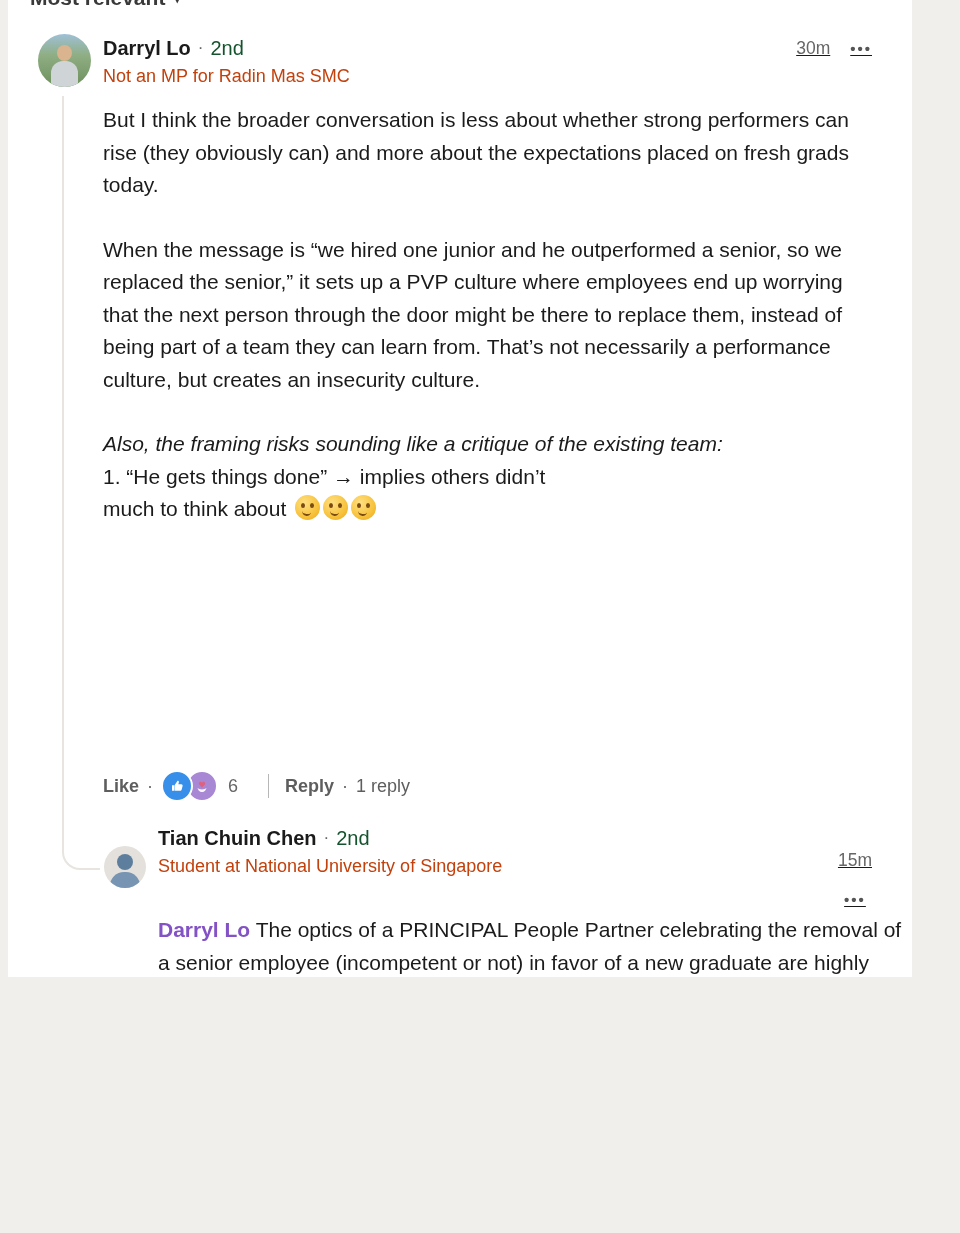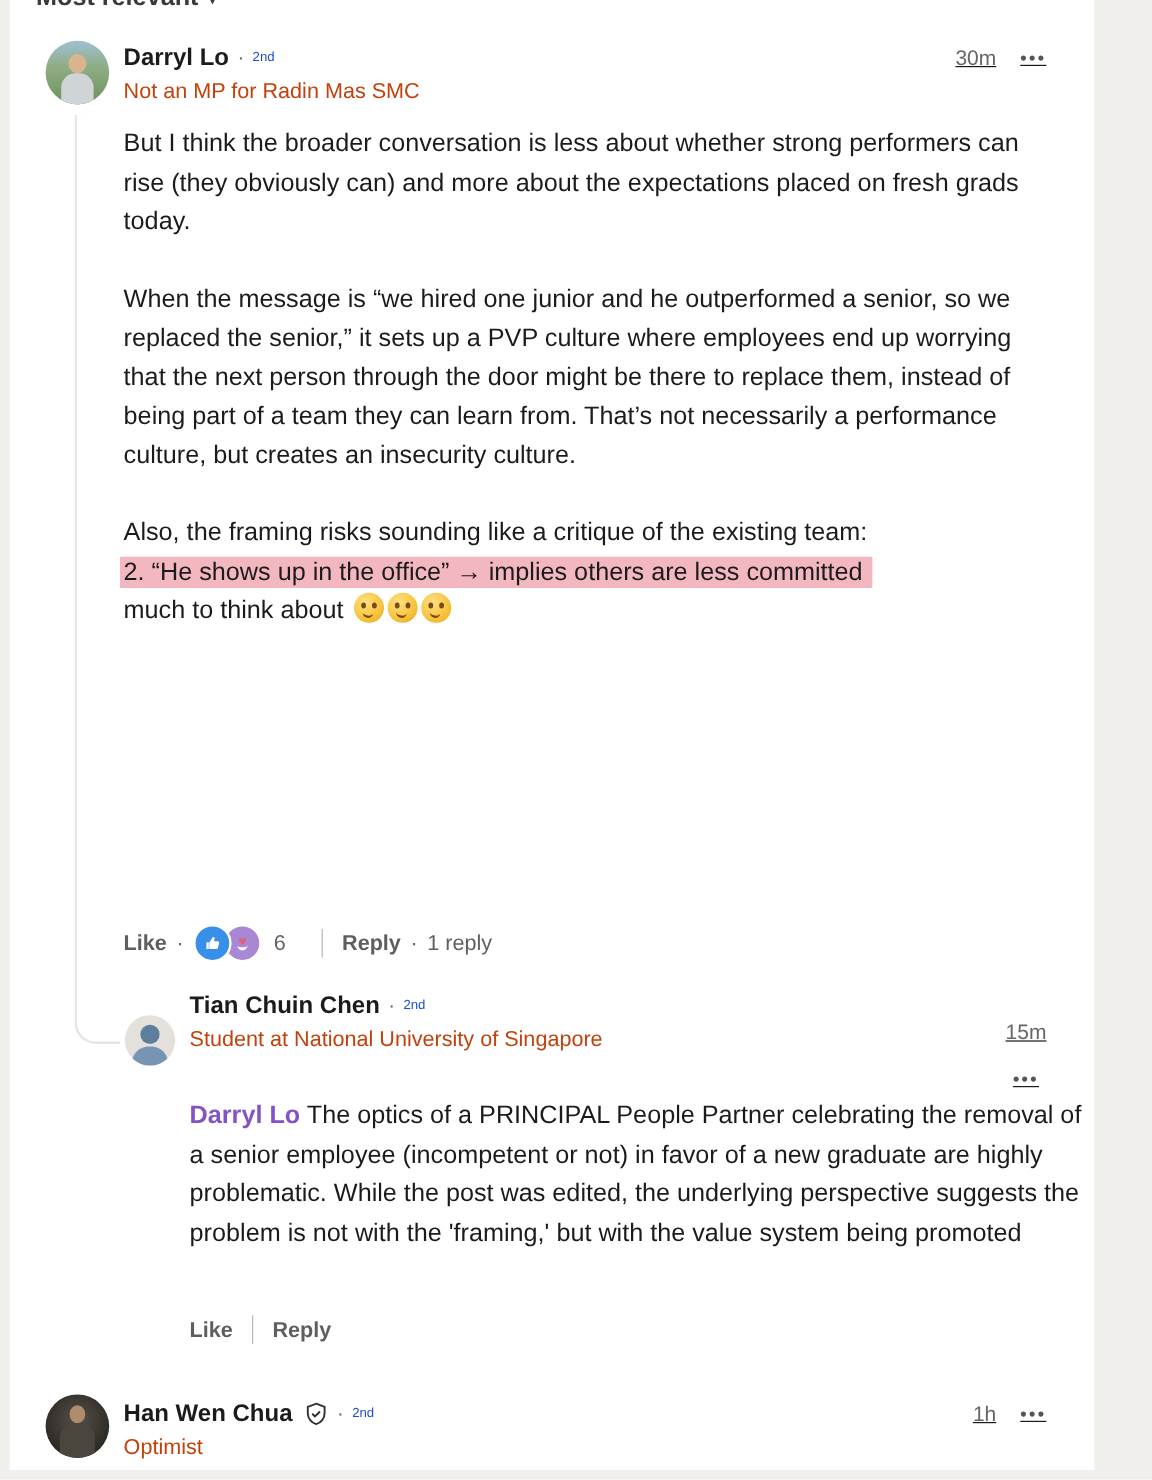--- a/index.html
+++ b/index.html
@@ -6,21 +6,21 @@
   body{
     width:960px;height:1233px;
     background:#f1efeb;
     font-family:"Liberation Sans", sans-serif;
     color:#191919;
     overflow:hidden;
     position:relative;
   }
   .card{
     position:absolute;left:8px;top:0;
-    width:904px;height:1225px;
+    width:904px;height:977px;
     background:#ffffff;
     overflow:hidden;
   }
   
   .sort-row{
     position:absolute;top:-14px;left:22px;
     font-size:21px;font-weight:700;color:#3a3a3a;
     display:flex;align-items:center;gap:8px;
     cursor:pointer;
   }
@@ -44,21 +44,21 @@
   .avatar-ghost .torso{position:absolute;left:6px;top:26px;width:30px;height:18px;border-radius:14px 14px 0 0;background:#7795b3;}
   .avatar-han{left:30px;top:1162px;width:53px;height:53px;
     background:radial-gradient(circle at 50% 40%,#565049 0%,#332f2a 60%,#1d1b18 100%);}
   .avatar-han .face{position:absolute;left:20px;top:9px;width:13px;height:15px;border-radius:50%;background:#b08d6a;}
   .avatar-han .shirt{position:absolute;left:12px;top:24px;width:29px;height:29px;border-radius:12px 12px 0 0;background:#4a463e;}
   
   .hdr{position:absolute;}
   .hdr .name-line{display:flex;align-items:center;gap:7px;font-size:20px;line-height:24px;}
   .hdr .author{font-weight:700;color:#1b1b1b;cursor:pointer;}
   .hdr .sep{color:#666;font-size:17px;}
-  .hdr .degree{color:#1d4ed8;font-size:11px;}
+  .hdr .degree{color:#14532d;font-size:20px;}
   .hdr .headline{margin-top:5px;font-size:18px;color:#c2410c;line-height:22px;}
   .meta{position:absolute;display:flex;align-items:center;gap:20px;text-decoration:underline;}
   .meta .time{font-size:17.5px;color:#666;}
   .meta .dots{font-size:15px;letter-spacing:2px;color:#555;font-weight:700;cursor:pointer;}
   .badge{display:inline-flex;align-items:center;margin-left:2px;}
   
   .body-block{position:absolute;font-size:21px;line-height:32.5px;color:#1b1b1b;}
   .body-c1{left:95px;top:104px;width:768px;}
   .body-block p{margin:0 0 32px 0;}
   .body-block p:last-child{margin-bottom:0;}
@@ -114,22 +114,22 @@
   </div>
 
   <div class="meta" style="right:40px;top:38px;">
     <span class="time">30m</span>
     <span class="dots">•••</span>
   </div>
 
   <div class="body-block body-c1">
     <p>But I think the broader conversation is less about whether strong performers can rise (they obviously can) and more about the expectations placed on fresh grads today.</p>
     <p>When the message is “we hired one junior and he outperformed a senior, so we replaced the senior,” it sets up a PVP culture where employees end up worrying that the next person through the door might be there to replace them, instead of being part of a team they can learn from. That’s not necessarily a performance culture, but creates an insecurity culture.</p>
-    <p style="margin-bottom:0;">Also, the framing risks sounding like a critique of the existing team:</p>
-    <span class="list-line"><span class="hl">2. “He shows up in the office” → implies others are less committed</span></span>
+    <p style="margin-bottom:0;font-style:italic;">Also, the framing risks sounding like a critique of the existing team:</p>
+    <span class="list-line">1. “He gets things done” → implies others didn’t</span>
     <div class="closing-line">
       <span>much to think about</span>
       <span aria-label="🤔🤔🤔"><span class="emoji"></span><span class="emoji"></span><span class="emoji"></span></span>
     </div>
   </div>
 
   <div class="actions" style="left:95px;top:770px;">
     <span class="act">Like</span>
     <span class="mid">·</span>
     <span class="reactions">

